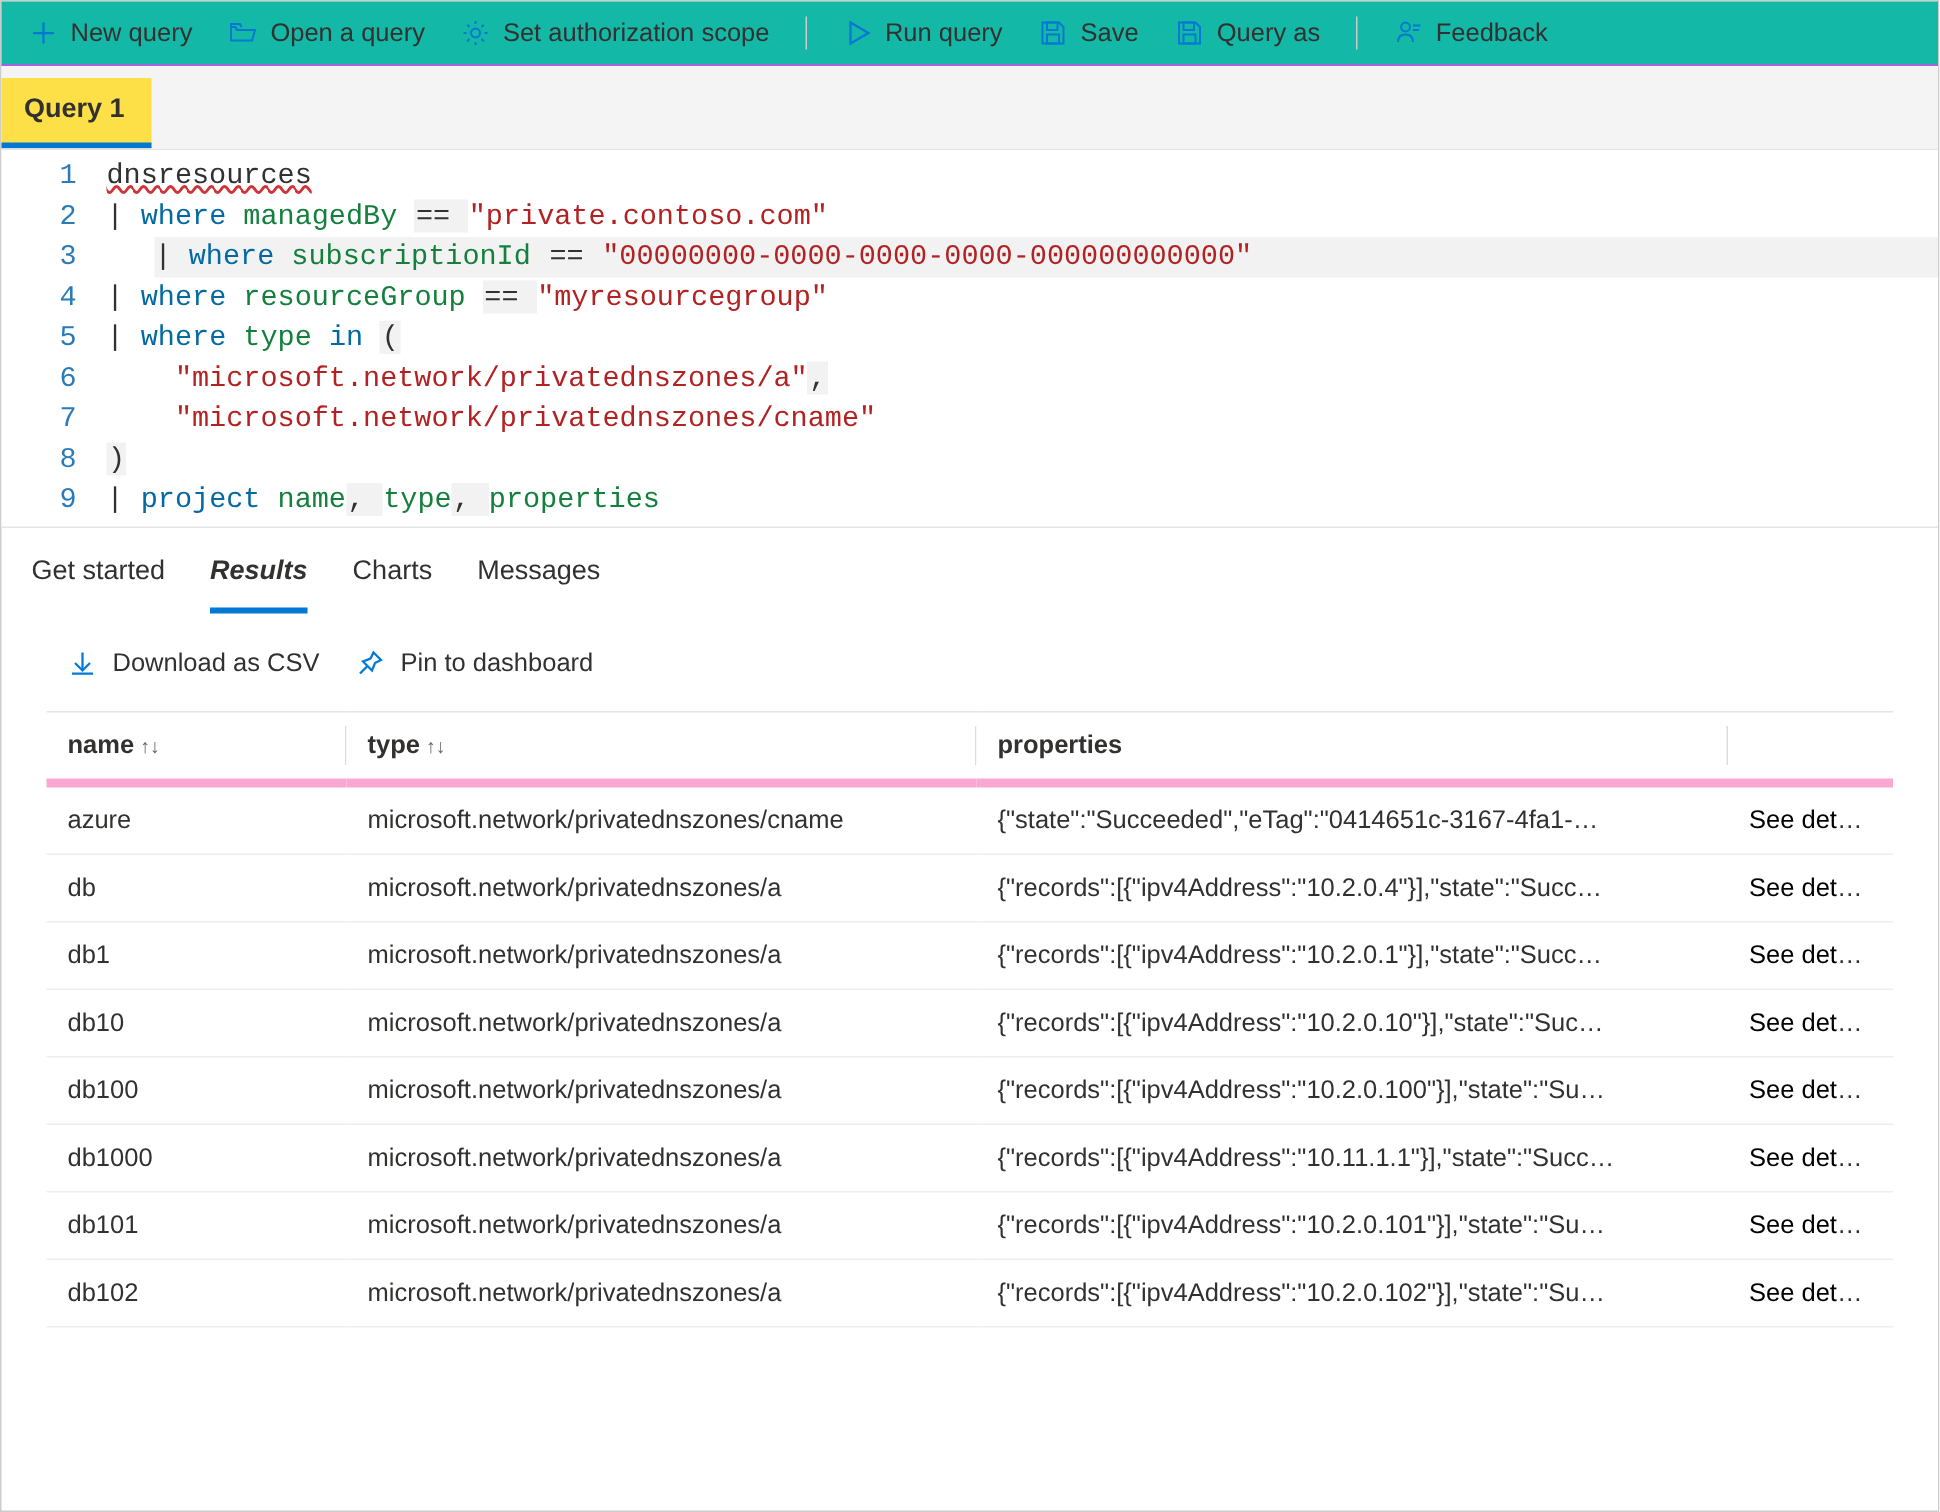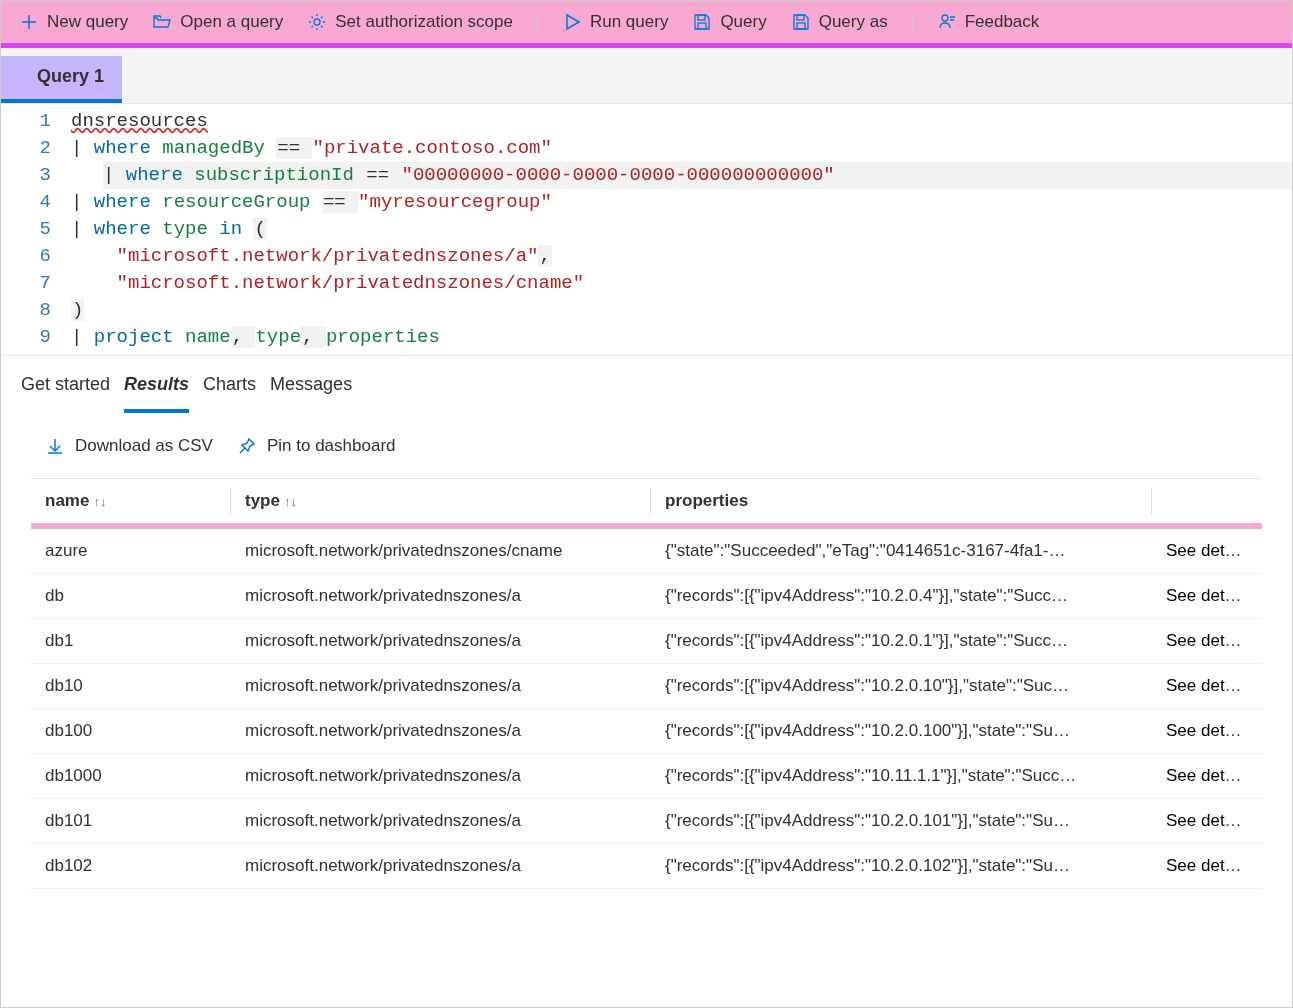--- a/index.html
+++ b/index.html
@@ -21,22 +21,22 @@
       width: 100%;
       height: 100%;
       display: flex;
       flex-direction: column;
     }
     .toolbar {
       display: flex;
       align-items: center;
       padding: 10px 18px;
       gap: 24px;
-      border-bottom: 5px solid #d946ef;
-      background: #f9a8d4;
+      border-bottom: 1px solid #d946ef;
+      background: #14b8a6;
     }
     .toolbar-item {
       display: flex;
       align-items: center;
       gap: 8px;
       cursor: pointer;
       font-size: 17px;
       color: #323130;
     }
     .toolbar-item .icon {
@@ -51,26 +51,26 @@
       width: 1px;
       height: 22px;
       background: #ccc;
     }
     .tabs-area {
       background: #f4f4f4;
       padding-top: 8px;
     }
     .query-tab {
       display: inline-block;
-      padding: 10px 18px 12px 36px;
+      padding: 10px 18px 12px 15px;
       font-size: 18px;
       font-weight: 600;
       color: #323130;
       border-bottom: 4px solid #0078d4;
-      background: #c4b5fd;
+      background: #fde047;
     }
     .editor {
       background: #fff;
       border-top: 1px solid #e5e5e5;
       border-bottom: 1px solid #e5e5e5;
       padding: 4px 0;
       font-family: 'Consolas', 'Courier New', monospace;
       font-size: 19px;
       line-height: 27px;
     }
@@ -101,21 +101,21 @@
     .pipe { color: #323130; }
     .editor-line.highlighted .code { background: #f2f2f2; width: 100%; margin-left: 32px;}
     .results-section {
       flex: 1;
       display: flex;
       flex-direction: column;
       overflow: hidden;
     }
     .results-tabs {
       display: flex;
-      gap: 14px;
+      gap: 30px;
       padding: 18px 20px 0 20px;
       border-bottom: 1px solid transparent;
     }
     .results-tab {
       padding-bottom: 14px;
       font-size: 18px;
       color: #323130;
       cursor: pointer;
     }
     .results-tab.active {
@@ -242,21 +242,21 @@
       <span>Run query</span>
     </div>
     <div class="toolbar-item">
       <span class="icon">
         <svg viewBox="0 0 20 20" stroke="currentColor" stroke-width="1.3" fill="none">
             <path d="M3 3 L14 3 L17 6 L17 17 L3 17 Z"></path>
             <rect x="6" y="3" width="7" height="5"></rect>
             <rect x="6" y="11" width="8" height="6"></rect>
           </svg>
       </span>
-      <span>Query</span>
+      <span>Save</span>
     </div>
     <div class="toolbar-item">
       <span class="icon">
         <svg viewBox="0 0 20 20" stroke="currentColor" stroke-width="1.3" fill="none">
             <path d="M3 3 L14 3 L17 6 L17 17 L3 17 Z"></path>
             <rect x="6" y="3" width="7" height="5"></rect>
             <rect x="6" y="11" width="8" height="6"></rect>
           </svg>
       </span>
       <span>Query as</span>

